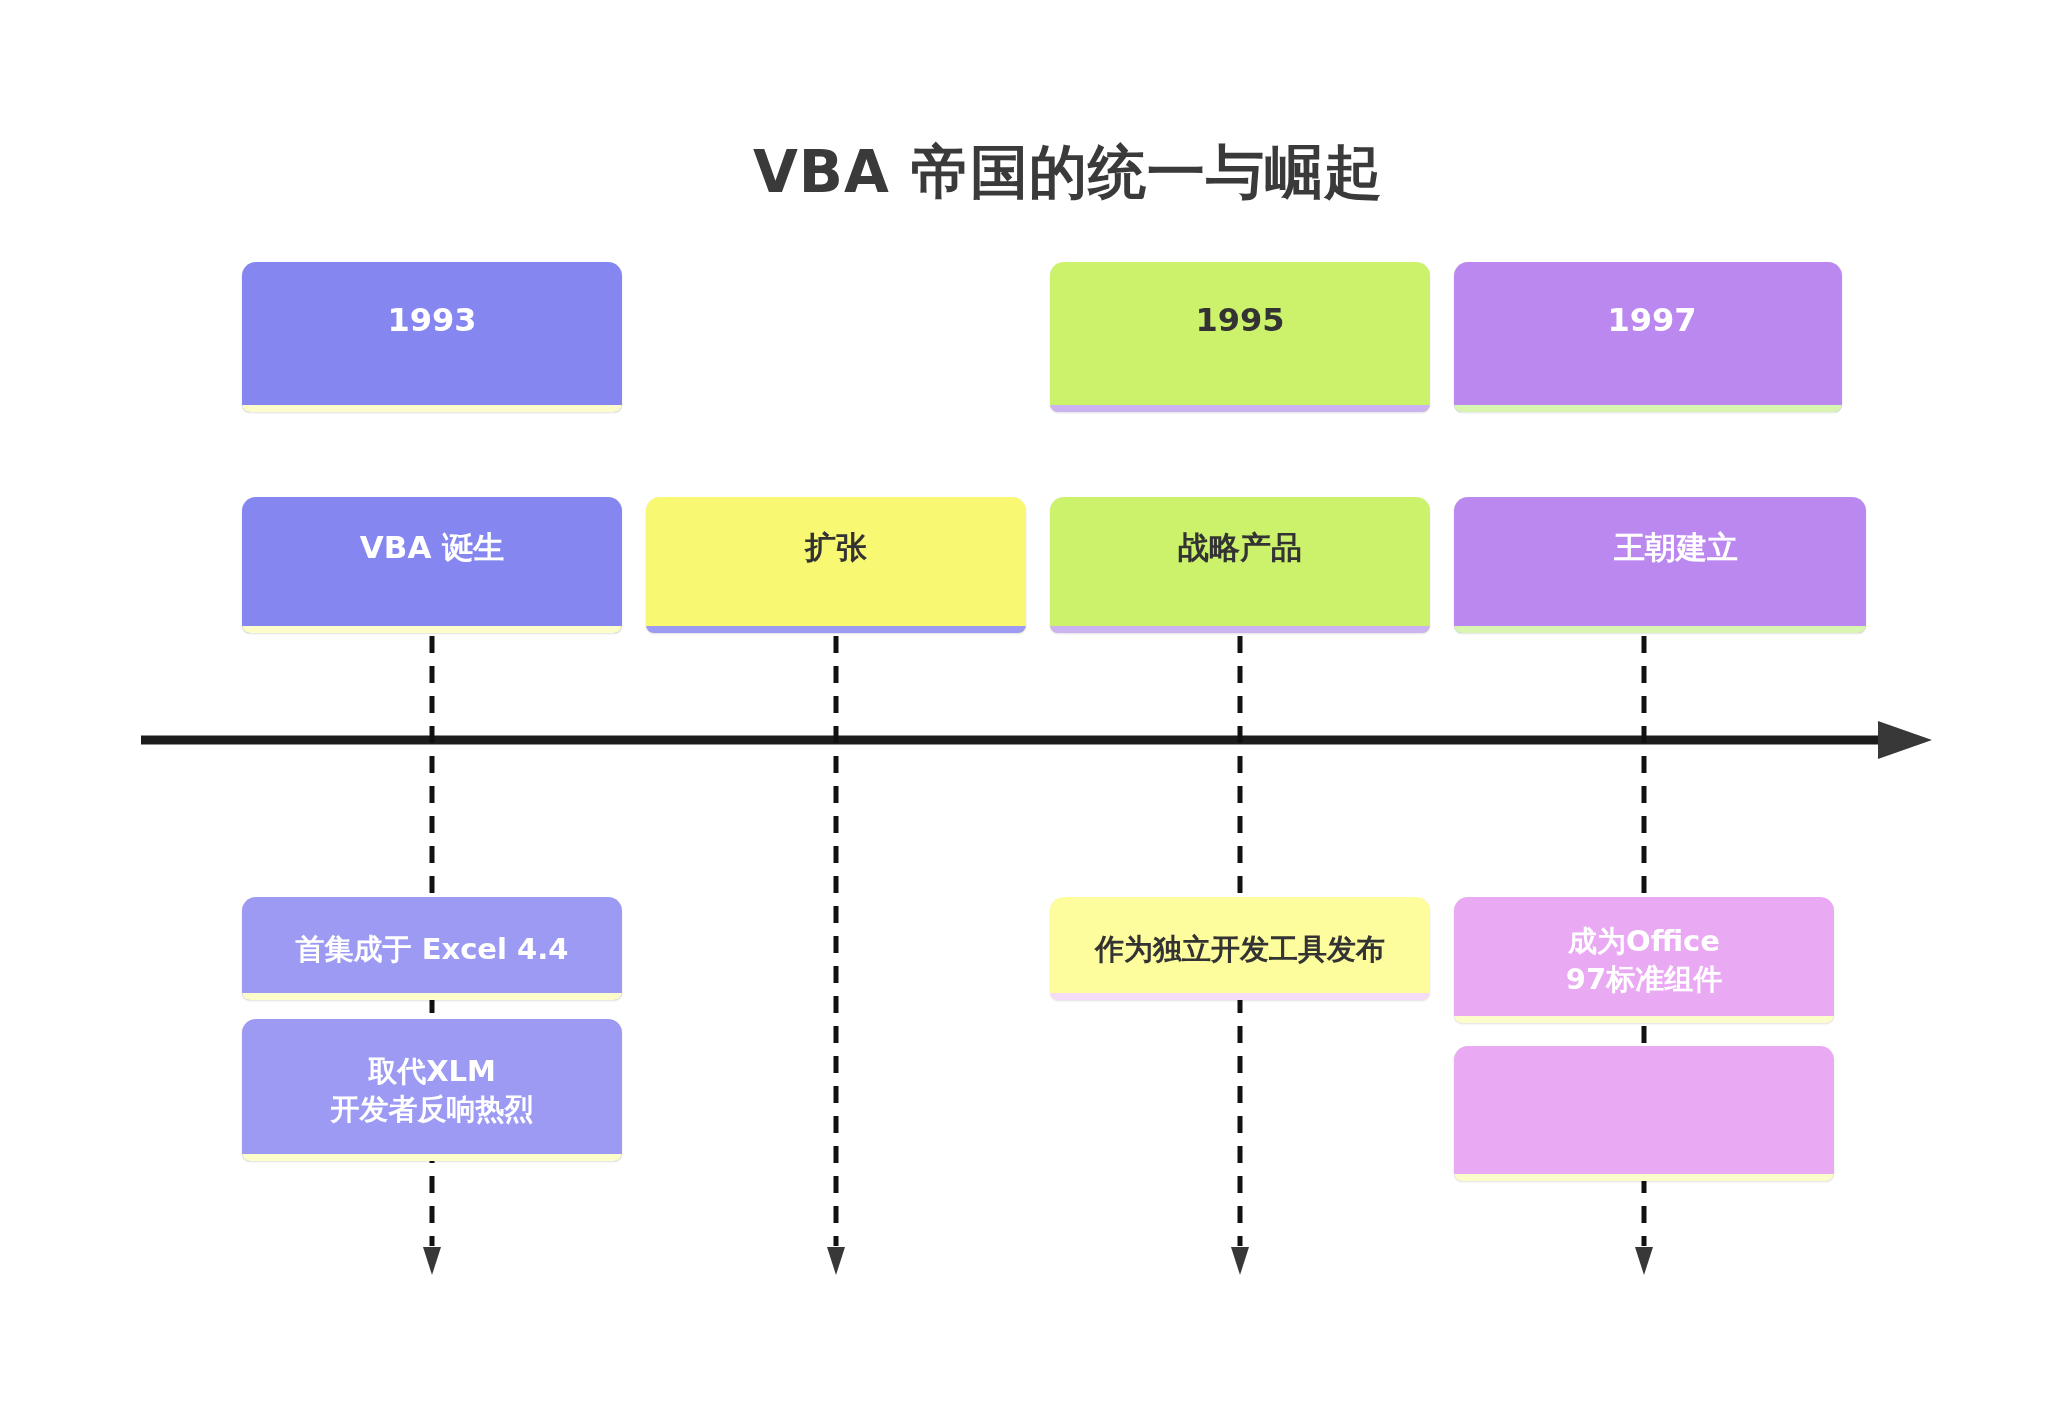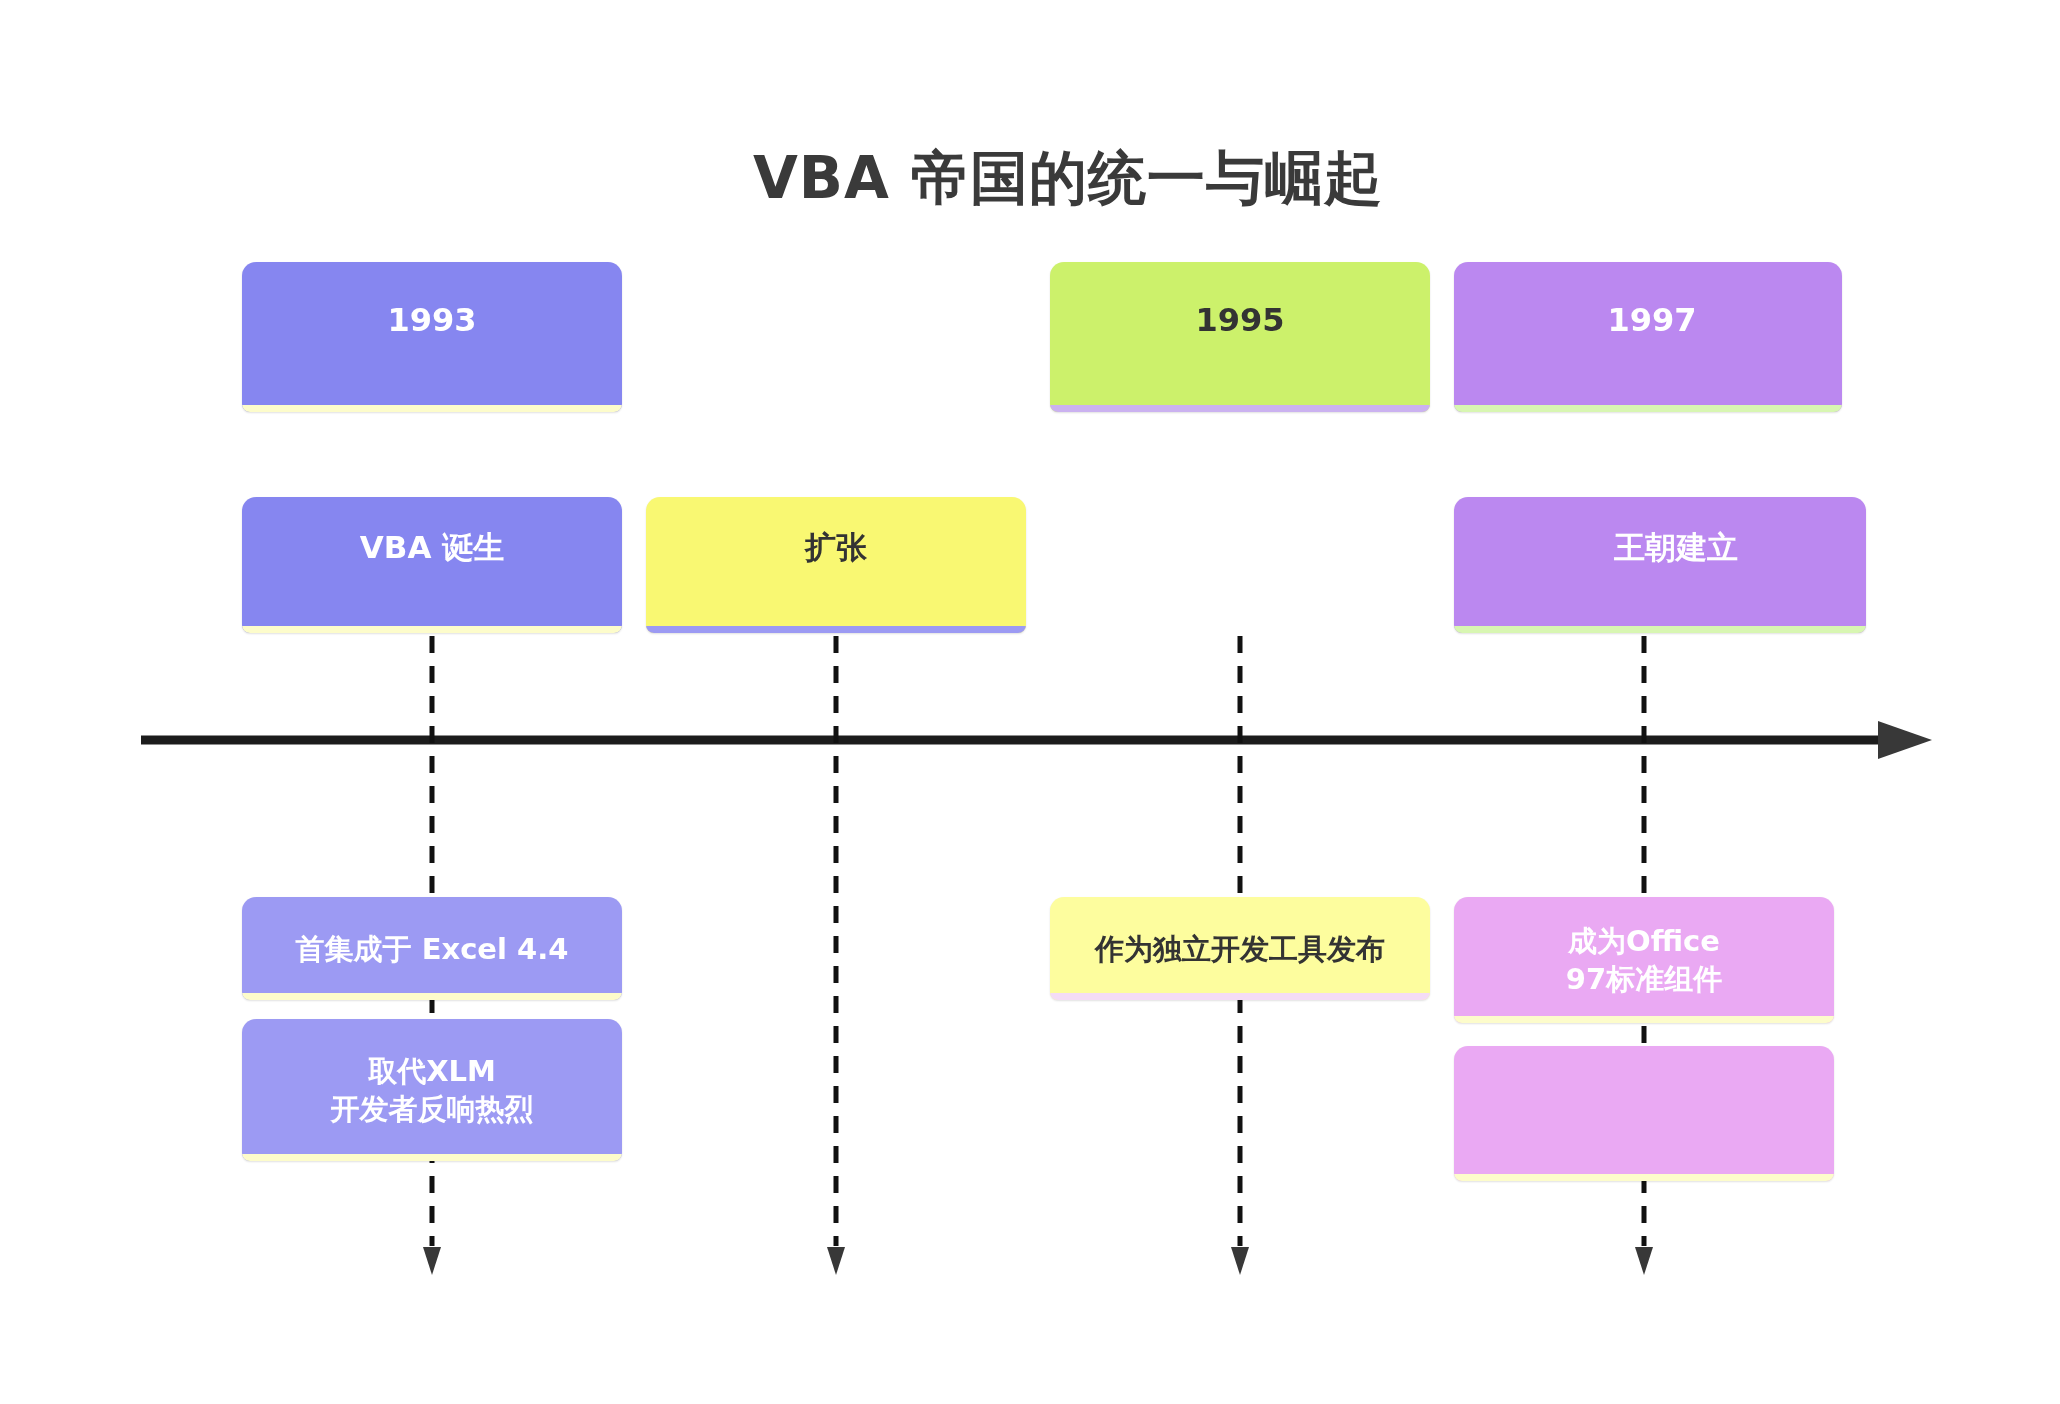--- a/index.html
+++ b/index.html
@@ -5,21 +5,21 @@
   html,body{margin:0;padding:0;background:#ffffff;}
   .canvas{
     position:relative;
     width:2060px;height:1404px;
     background:#ffffff;
     font-family:"DejaVu Sans","Liberation Sans",sans-serif;
     overflow:hidden;
   }
   .title{
     position:absolute;
-    top:140px;left:1068px;
+    top:134px;left:1068px;
     transform:translateX(-50%);
     margin:0;
     font-size:58px;
     font-weight:700;
     white-space:nowrap;
     letter-spacing:1px;
   }
   .overlay{position:absolute;top:0;left:0;z-index:0;}
   .box{
     position:absolute;
@@ -95,20 +95,24 @@
 
   <div class="box r-period c1" style="background-color: rgb(249, 248, 114);">
     <div class="lbl" style="color: rgb(51, 51, 51);">扩张</div>
     <div class="strip" style="background-color: rgb(156, 154, 243);"></div>
   </div>
 
   <div class="box r-year c2" style="background-color: rgb(204, 241, 107);">
     <div class="lbl" style="color: rgb(51, 51, 51);">1995</div>
     <div class="strip" style="background-color: rgb(203, 178, 240);"></div>
   </div>
+  <div class="box r-period c2" style="background-color: rgb(204, 241, 107);">
+    <div class="lbl" style="color: rgb(51, 51, 51);">战略产品</div>
+    <div class="strip" style="background-color: rgb(203, 178, 240);"></div>
+  </div>
   <div class="box r-ev-a c2" style="background-color: rgb(253, 253, 158);">
     <div class="lbl" style="color: rgb(51, 51, 51);">
       <span>作为独立开发工具发布</span>
     </div>
     <div class="strip" style="background-color: rgb(244, 220, 246);"></div>
   </div>
 
   <div class="box r-year c3" style="background-color: rgb(187, 136, 240); padding-left: 8px;">
     <div class="lbl" style="color: rgb(255, 255, 255);">1997</div>
     <div class="strip" style="background-color: rgb(216, 246, 178);"></div>

